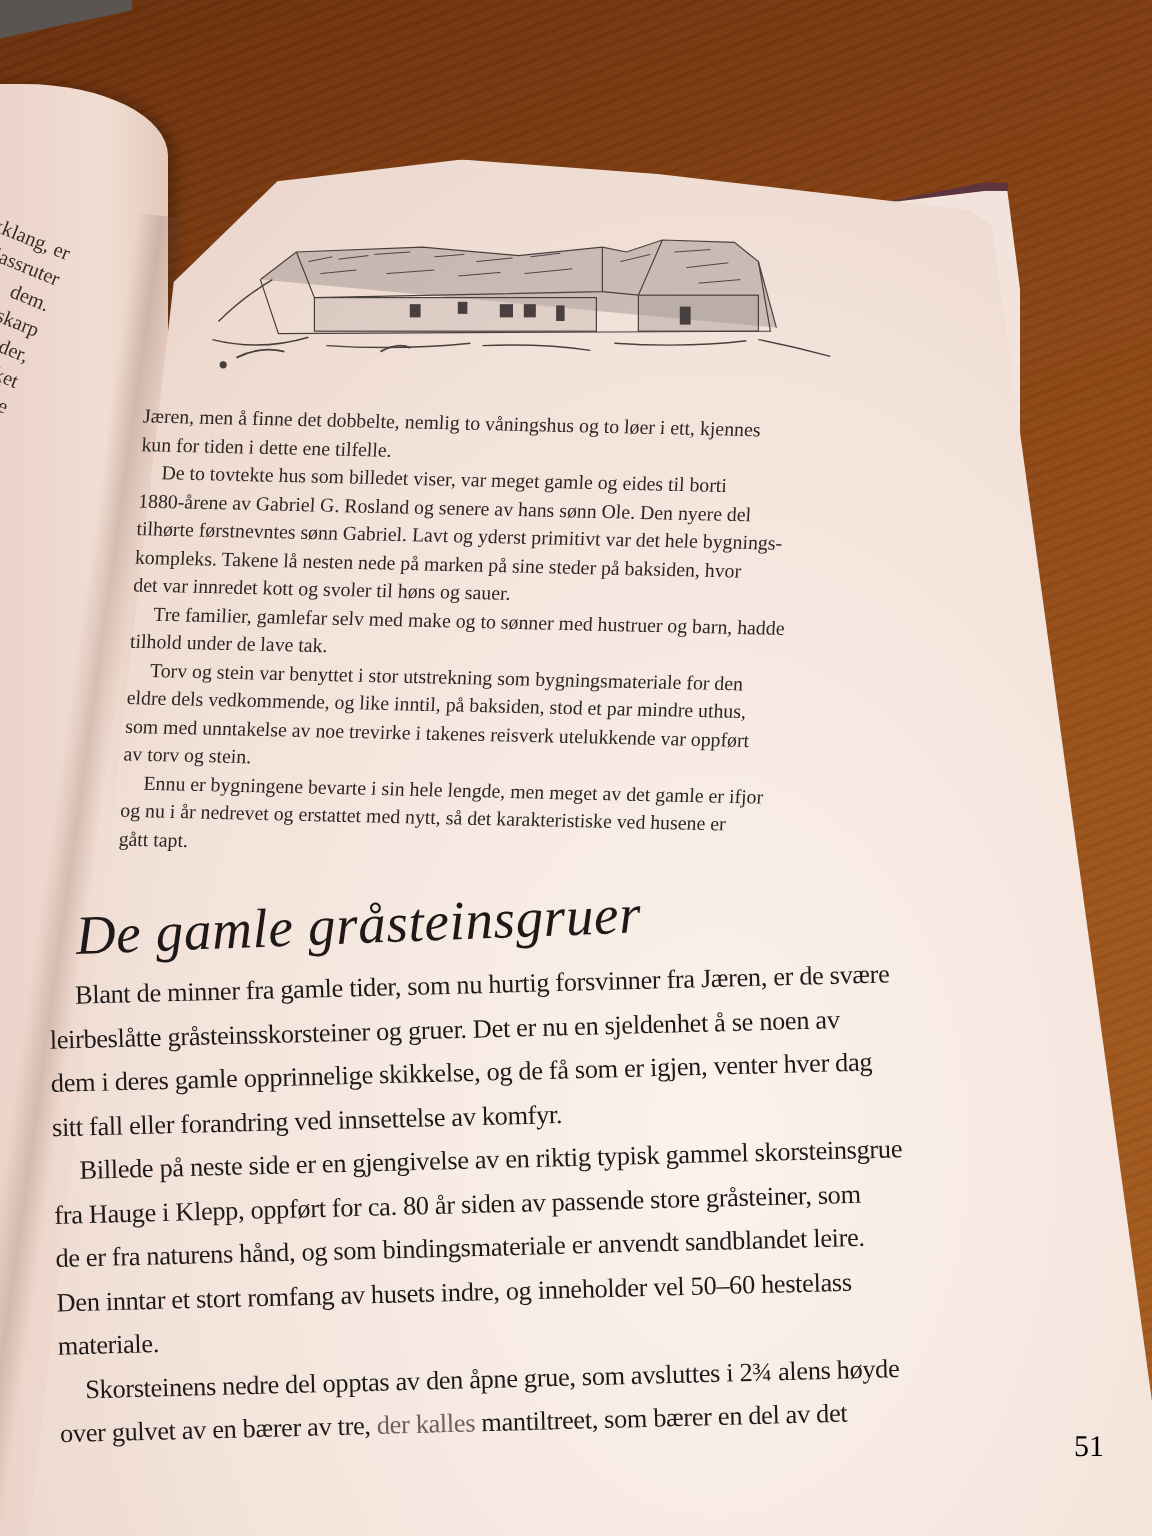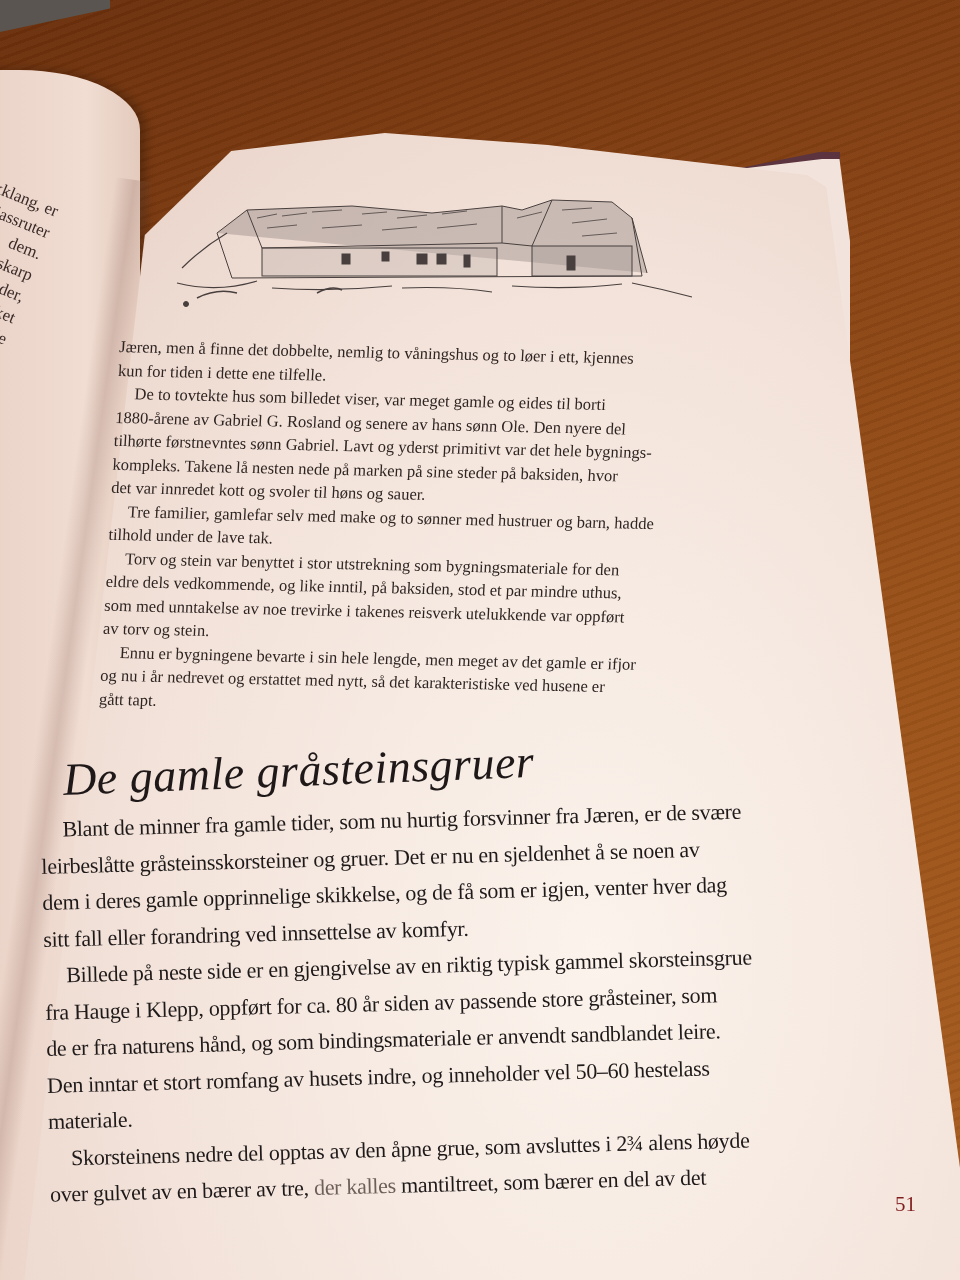--- a/index.html
+++ b/index.html
@@ -74,21 +74,21 @@
       position: absolute; left: 40px; top: 812px; width: 880px;
       font-size: 22px; line-height: 36.5px; color: #1f1a1a;
       transform: rotate(-1.5deg); transform-origin: left top;
       letter-spacing: -0.3px;
     }
     .text-lower .line { white-space: nowrap; }
     .text-lower .indent { padding-left: 22px; }
     .faded { color: #6d5f5a; }
     .page-number {
       position: absolute; left: 895px; top: 1192px;
-      font-size: 21px; color: #7f1d1d;
+      font-size: 25px; color: #000000;
     }
   </style>
 </head>
 <body>
 
 <div class="desk-grain"></div>
 <div class="object-corner"></div>
 
 <div class="left-page">
   <div class="left-text">

